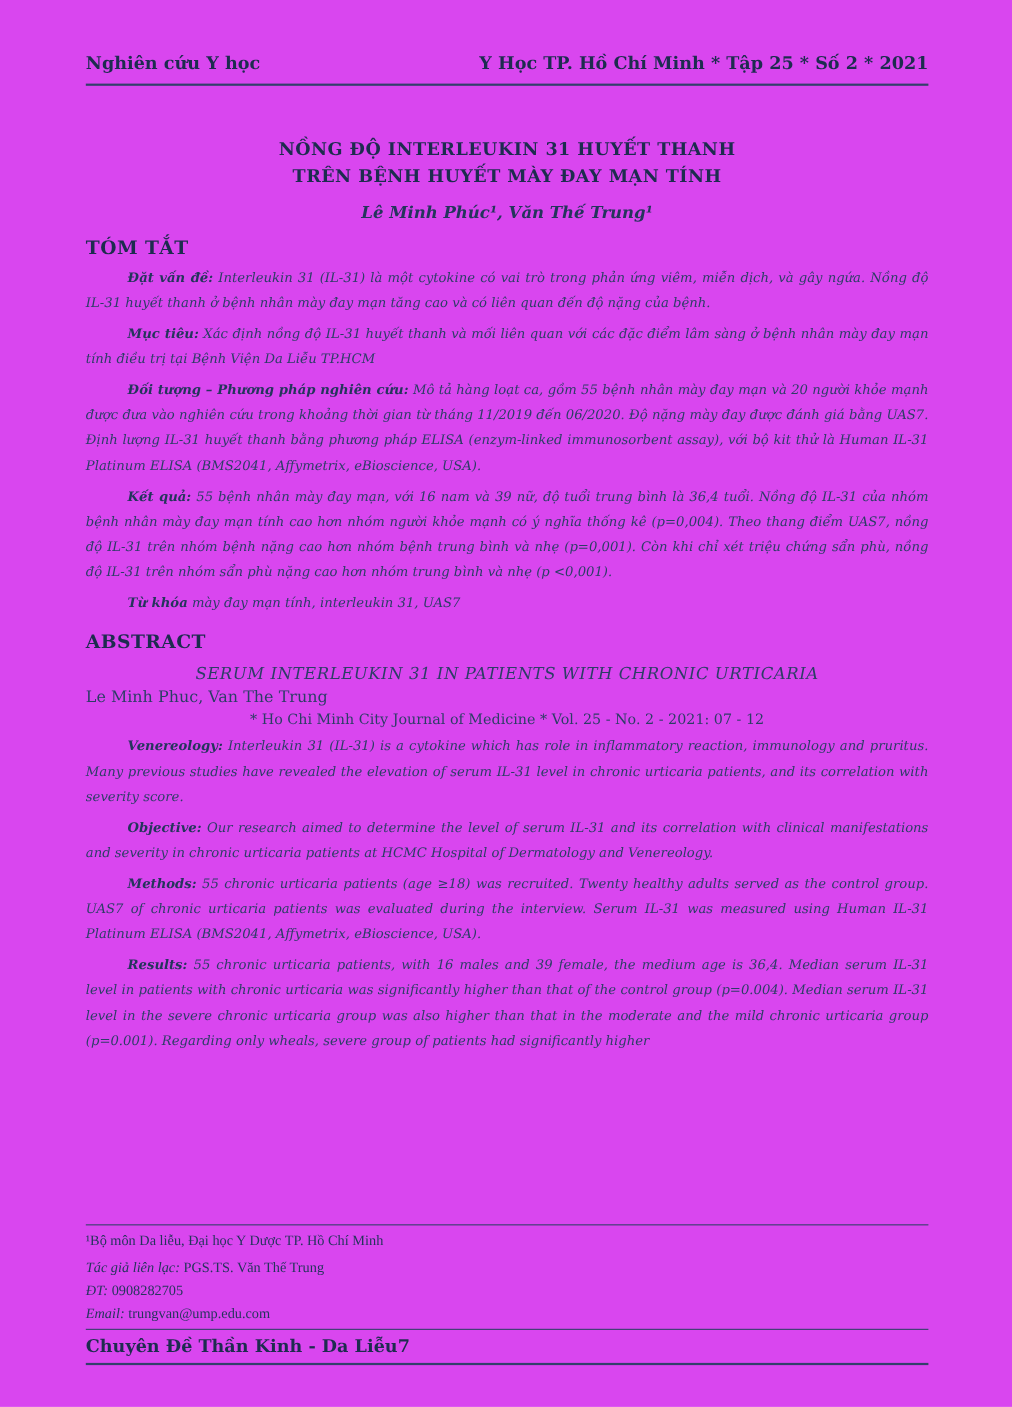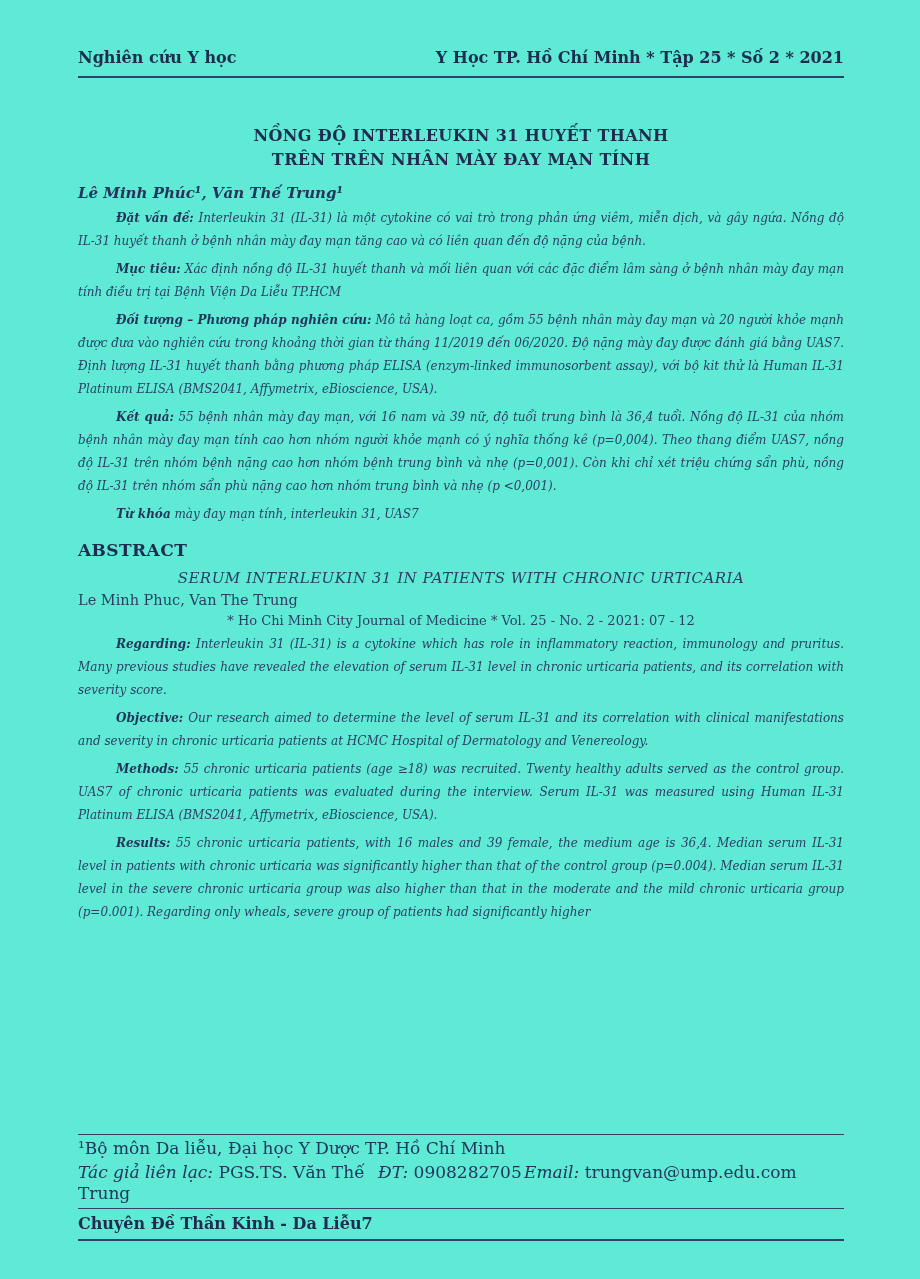--- a/index.html
+++ b/index.html
@@ -1,37 +1,37 @@
 <!DOCTYPE html>
 <html><head>
 <meta charset="utf-8">
 <style>
   * { margin:0; padding:0; box-sizing:border-box; }
   html, body { background:#ffffff; }
   .page {
     position:relative;
     width:920px; height:1279px;
     margin:0;
-    background:#5eead4;
+    background:#d946ef;
     color:#2c3e66;
     font-family:"DejaVu Serif", serif;
     padding:48px 76px 0 78px;
     overflow:hidden;
   }
   .running-head {
     display:flex; justify-content:space-between; align-items:baseline;
     font-weight:bold; font-size:16px; color:#1d2c4f;
   }
   .head-rule { border:none; border-top:2.5px solid #32406a; margin-top:9px; }
   .article-title {
     margin-top:46px; text-align:center; font-weight:bold;
     font-size:16px; line-height:1.5; color:#1d2c4f; letter-spacing:0.4px;
   }
   .vn-authors {
-    margin-top:12px; text-align:left;
+    margin-top:12px; text-align:center;
     font-style:italic; font-weight:bold; font-size:15px; color:#24355c;
   }
   .section-heading {
     margin-top:14px; font-size:17px; font-weight:bold;
     color:#1d2c4f; letter-spacing:0.4px;
   }
   .para {
     margin-top:5px;
     font-style:italic; font-size:12px; line-height:23px;
     text-align:justify; text-indent:38px; color:#2c3e66;
@@ -41,23 +41,23 @@
     margin-top:9px; text-align:center; font-style:italic;
     font-size:15px; letter-spacing:0.5px; color:#2c3e66;
   }
   .abs-authors { margin-top:5px; font-size:14.5px; color:#2c3e66; }
   .abs-journal { margin-top:5px; text-align:center; font-size:13px; color:#2c3e66; }
   .page-footer {
     position:absolute; left:78px; right:76px; bottom:38px;
   }
   .fn-rule { border:none; border-top:1.5px solid #32406a; }
   .footnote {
-    font-size:17px; line-height:21px; color:#24355c; margin-top:3px;
+    font-size:13px; line-height:21px; color:#24355c; margin-top:3px;font-family:Liberation Serif, serif;
   }
-  .contact-line { display:flex; align-items:baseline; }
+  .contact-line { display:flex; align-items:baseline;flex-direction:column; }
   .contact-group-1 { width:300px; }
   .contact-group-2 { width:146px; }
   .footer-rule { border:none; border-top:1.5px solid #32406a; margin-top:4px; }
   .footer-row {
     display:flex; justify-content:flex-start; align-items:baseline;
     font-weight:bold; font-size:16px; color:#1d2c4f;
     padding:5px 0 6px 0;
   }
   .bottom-rule { border:none; border-top:2px solid #32406a; }
 </style>
@@ -67,44 +67,45 @@
 <div class="page">
 
   <div class="running-head">
     <span>Nghiên cứu Y học</span>
     <span>Y Học TP. Hồ Chí Minh * Tập 25 * Số 2 * 2021</span>
   </div>
   <hr class="head-rule">
 
   <div class="article-title">
     <div>NỒNG ĐỘ INTERLEUKIN 31 HUYẾT THANH</div>
-    <div>TRÊN TRÊN NHÂN MÀY ĐAY MẠN TÍNH</div>
+    <div>TRÊN BỆNH HUYẾT MÀY ĐAY MẠN TÍNH</div>
   </div>
 
   <div class="vn-authors">Lê Minh Phúc¹, Văn Thế Trung¹</div>
 
+  <div class="section-heading">TÓM TẮT</div>
 
   <p class="para"><b class="label">Đặt vấn đề:</b> <span>Interleukin 31 (IL-31) là một cytokine có vai trò trong phản ứng viêm, miễn dịch, và gây ngứa. Nồng độ IL-31 huyết thanh ở bệnh nhân mày đay mạn tăng cao và có liên quan đến độ nặng của bệnh.</span></p>
 
   <p class="para"><b class="label">Mục tiêu:</b> <span>Xác định nồng độ IL-31 huyết thanh và mối liên quan với các đặc điểm lâm sàng ở bệnh nhân mày đay mạn tính điều trị tại Bệnh Viện Da Liễu TP.HCM</span></p>
 
   <p class="para"><b class="label">Đối tượng – Phương pháp nghiên cứu:</b> <span>Mô tả hàng loạt ca, gồm 55 bệnh nhân mày đay mạn và 20 người khỏe mạnh được đưa vào nghiên cứu trong khoảng thời gian từ tháng 11/2019 đến 06/2020. Độ nặng mày đay được đánh giá bằng UAS7. Định lượng IL-31 huyết thanh bằng phương pháp ELISA (enzym-linked immunosorbent assay), với bộ kit thử là Human IL-31 Platinum ELISA (BMS2041, Affymetrix, eBioscience, USA).</span></p>
 
   <p class="para"><b class="label">Kết quả:</b> <span>55 bệnh nhân mày đay mạn, với 16 nam và 39 nữ, độ tuổi trung bình là 36,4 tuổi. Nồng độ IL-31 của nhóm bệnh nhân mày đay mạn tính cao hơn nhóm người khỏe mạnh có ý nghĩa thống kê (p=0,004). Theo thang điểm UAS7, nồng độ IL-31 trên nhóm bệnh nặng cao hơn nhóm bệnh trung bình và nhẹ (p=0,001). Còn khi chỉ xét triệu chứng sẩn phù, nồng độ IL-31 trên nhóm sẩn phù nặng cao hơn nhóm trung bình và nhẹ (p &lt;0,001).</span></p>
 
 
   <p class="para"><b class="label">Từ khóa</b> <span>mày đay mạn tính, interleukin 31, UAS7</span></p>
 
   <div class="section-heading">ABSTRACT</div>
 
   <div class="abs-title">SERUM INTERLEUKIN 31 IN PATIENTS WITH CHRONIC URTICARIA</div>
   <div class="abs-authors">Le Minh Phuc, Van The Trung</div>
   <div class="abs-journal">* Ho Chi Minh City Journal of Medicine * Vol. 25 - No. 2 - 2021: 07 - 12</div>
 
-  <p class="para"><b class="label">Regarding:</b> <span>Interleukin 31 (IL-31) is a cytokine which has role in inflammatory reaction, immunology and pruritus. Many previous studies have revealed the elevation of serum IL-31 level in chronic urticaria patients, and its correlation with severity score.</span></p>
+  <p class="para"><b class="label">Venereology:</b> <span>Interleukin 31 (IL-31) is a cytokine which has role in inflammatory reaction, immunology and pruritus. Many previous studies have revealed the elevation of serum IL-31 level in chronic urticaria patients, and its correlation with severity score.</span></p>
 
   <p class="para"><b class="label">Objective:</b> <span>Our research aimed to determine the level of serum IL-31 and its correlation with clinical manifestations and severity in chronic urticaria patients at HCMC Hospital of Dermatology and Venereology.</span></p>
 
   <p class="para"><b class="label">Methods:</b> <span>55 chronic urticaria patients (age ≥18) was recruited. Twenty healthy adults served as the control group. UAS7 of chronic urticaria patients was evaluated during the interview. Serum IL-31 was measured using Human IL-31 Platinum ELISA (BMS2041, Affymetrix, eBioscience, USA).</span></p>
 
   <p class="para"><b class="label">Results:</b> <span>55 chronic urticaria patients, with 16 males and 39 female, the medium age is 36,4. Median serum IL-31 level in patients with chronic urticaria was significantly higher than that of the control group (p=0.004). Median serum IL-31 level in the severe chronic urticaria group was also higher than that in the moderate and the mild chronic urticaria group (p=0.001). Regarding only wheals, severe group of patients had significantly higher</span></p>
 
   <div class="page-footer">
     <hr class="fn-rule">
     <div class="footnote">¹Bộ môn Da liễu, Đại học Y Dược TP. Hồ Chí Minh</div>

